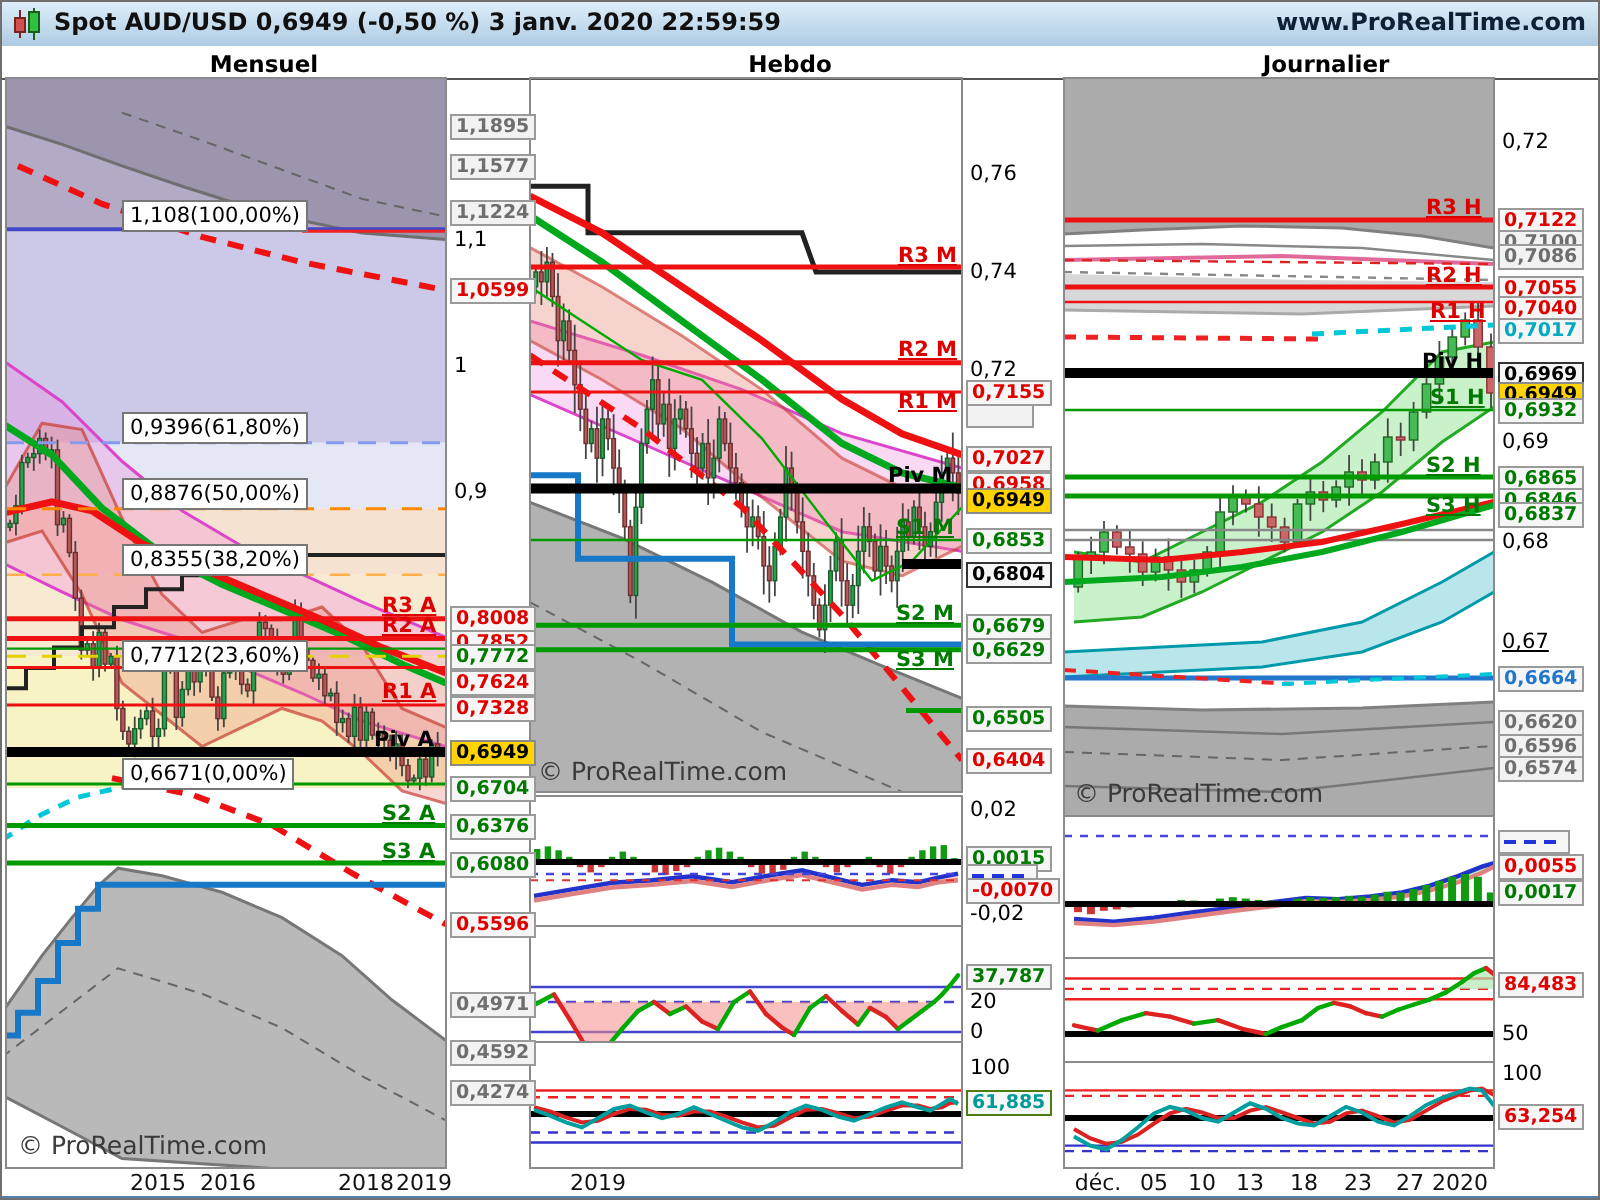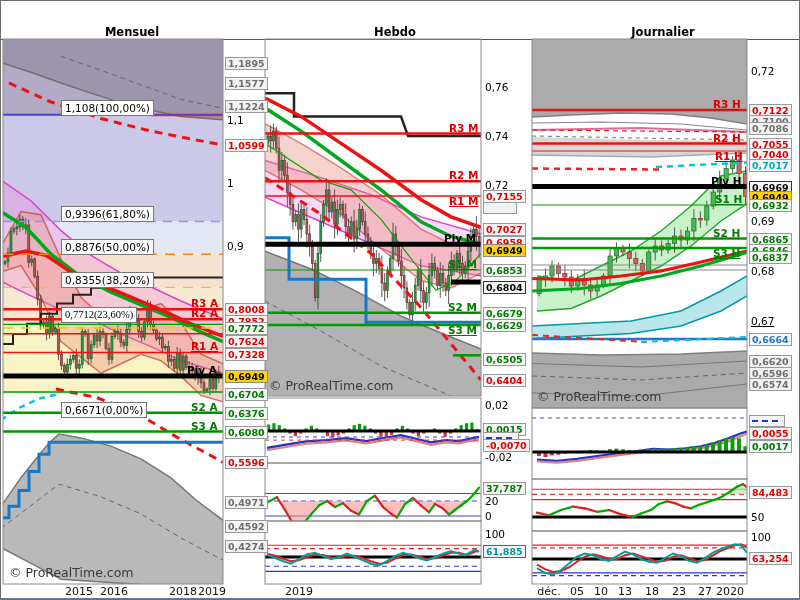--- a/index.html
+++ b/index.html
@@ -30,20 +30,30 @@
   .fib{position:absolute;background:#fff;border:1px solid #777;font:10.5px "DejaVu Sans",sans-serif;
        color:#000;padding:0 3px;line-height:14px;white-space:nowrap;}
   .xlab{position:absolute;font:11px "DejaVu Sans",sans-serif;color:#111;transform:translateX(-50%);}
   .wm{position:absolute;font:12.5px "DejaVu Sans",sans-serif;color:#3a3a3a;}
   #bottombar{position:absolute;left:0;top:597px;width:800px;height:3px;background:#9dbdd9;border-top:1px solid #5580aa;}
 </style>
 </head>
 <body>
 
 <div id="app">
+  <div id="titlebar">
+    <svg width="16" height="16" viewBox="0 0 16 16">
+      <line x1="4" y1="1" x2="4" y2="15" stroke="#7a2020" stroke-width="1"></line>
+      <rect x="1.5" y="5" width="5" height="7" fill="#d05050" stroke="#7a2020"></rect>
+      <line x1="11" y1="0" x2="11" y2="16" stroke="#1a5c1a" stroke-width="1"></line>
+      <rect x="8.5" y="2" width="5" height="10" fill="#30c040" stroke="#1a5c1a"></rect>
+    </svg>
+    <span class="ttl">Spot AUD/USD 0,6949 (-0,50 %) 3 janv. 2020 22:59:59</span>
+    <span class="url">www.ProRealTime.com</span>
+  </div>
   <div id="hdrstrip"></div>
   <span class="hdr" style="left:131px">Mensuel</span>
   <span class="hdr" style="left:394px">Hebdo</span>
   <span class="hdr" style="left:662px">Journalier</span>
   <svg id="chart-svg" width="800" height="600">
       <clipPath id="clip0">
         <rect x="2" y="38" width="220" height="545"></rect>
       </clipPath>
       <g clip-path="url(#clip0)">
         <rect x="2" y="23.655100000000004" width="220" height="89.99959999999993" fill="#b3aac6"></rect>
@@ -752,22 +762,22 @@
       <div class="lbl" style="left: 190px; top: 296.358px; color: rgb(221, 0, 0);">R3 A</div>
       <div class="lbl" style="left: 190px; top: 306.245px; color: rgb(221, 0, 0);">R2 A</div>
       <div class="lbl" style="left: 190px; top: 339.456px; color: rgb(221, 0, 0);">R1 A</div>
       <div class="lbl" style="left: 186px; top: 362.97px; color: rgb(0, 0, 0);">Piv A</div>
       <div class="lbl" style="left: 190px; top: 399.794px; color: rgb(0, 122, 0);">S2 A</div>
       <div class="lbl" style="left: 190px; top: 418.555px; color: rgb(0, 122, 0);">S3 A</div>
       <div class="fib" style="left: 60px; top: 98.6547px;">1,108(100,00%)</div>
       <div class="fib" style="left: 60px; top: 205.387px;">0,9396(61,80%)</div>
       <div class="fib" style="left: 60px; top: 238.344px;">0,8876(50,00%)</div>
       <div class="fib" style="left: 60px; top: 271.365px;">0,8355(38,20%)</div>
-      <div class="fib" style="left: 60px; top: 306px; font-family: Liberation Serif, serif;">0,7712(23,60%)</div>
-      <div class="fib" style="left: 60px; top: 378.097px; margin-top: 23px;">0,6671(0,00%)</div>
+      <div class="fib" style="left: 60px; top: 319px;">0,7712(23,60%)</div>
+      <div class="fib" style="left: 60px; top: 378.097px;">0,6671(0,00%)</div>
       <div class="xlab" style="left: 78px; top: 584px;">2015</div>
       <div class="xlab" style="left: 113px; top: 584px;">2016</div>
       <div class="xlab" style="left: 148px; top: 584px; margin-top: 42px;">2017</div>
       <div class="xlab" style="left: 182px; top: 584px;">2018</div>
       <div class="xlab" style="left: 211px; top: 584px;">2019</div>
       <div class="wm" style="left: 8px; top: 564px;">© ProRealTime.com</div>
       <div class="ax plain" style="left: 482px; top: 80px;">0,76</div>
       <div class="ax plain" style="left: 482px; top: 129px;">0,74</div>
       <div class="ax plain" style="left: 482px; top: 178px;">0,72</div>
       <div class="ax red" style="left: 482px; top: 189.025px;">0,7155</div>

